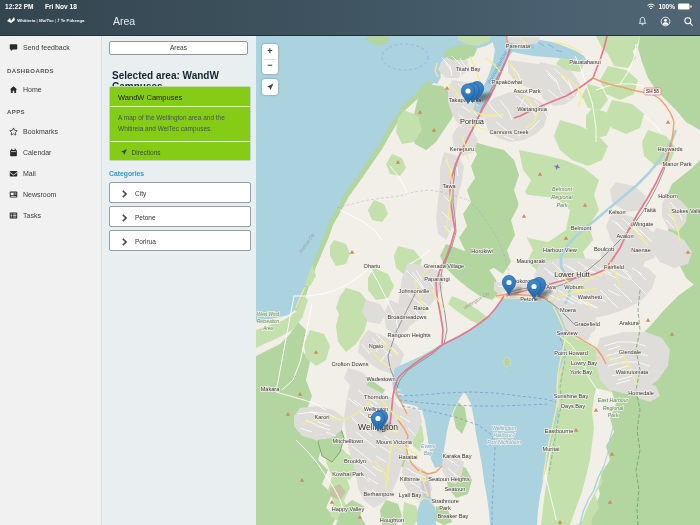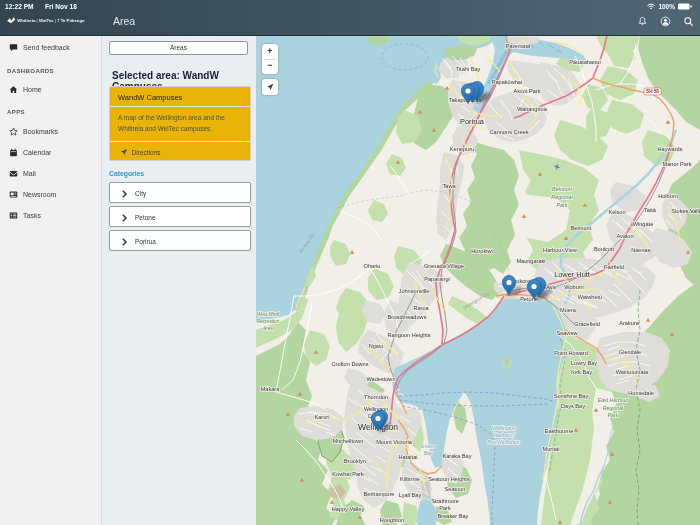--- a/index.html
+++ b/index.html
@@ -24,21 +24,21 @@
 .srow .ic{position:absolute;left:9px;top:0;width:9px;height:9px;}
 .srow .tx{position:absolute;left:23px;top:1px;}
 .shead{position:absolute;left:7px;color:#545454;font-size:6px;font-weight:bold;letter-spacing:.4px;}
 
 #panel{position:absolute;left:101px;top:36px;width:155px;height:489px;
  background:#e9eef1;border-left:1px solid #d7dcde;}
 #areasbtn{position:absolute;left:7px;top:5px;width:139px;height:14px;background:#fff;
  border:1px solid #8f989d;border-radius:2px;text-align:center;font-size:6.5px;color:#333;
  line-height:12px;}
 #selarea{position:absolute;left:10px;top:34px;font-size:10px;font-weight:bold;color:#15242e;}
-#card{position:absolute;left:7px;top:50px;width:142px;height:75px;background:#eab308;
+#card{position:absolute;left:7px;top:50px;width:142px;height:75px;background:#84cc16;
  border:1px solid #c9ced1;border-radius:2px;}
 #cardtitle{position:absolute;left:8px;top:6px;font-size:7.5px;color:#222;}
 .cdiv{position:absolute;left:0;width:142px;border-top:1px solid #e2e6e8;}
 #carddesc{position:absolute;left:8px;top:26px;font-size:6.5px;color:#47525a;line-height:10.5px;width:128px;}
 #dirrow{position:absolute;left:10px;top:61px;font-size:6.5px;color:#3c454c;}
 #cats{position:absolute;left:7px;top:134px;font-size:6.8px;font-weight:bold;color:#3596cc;}
 .catbox{position:absolute;left:7px;width:142px;height:21px;background:#fff;
  border:1px solid #979ea2;border-radius:2px;font-size:6.5px;color:#333;}
 .catbox .cb-tx{position:absolute;left:25px;top:7px;}
 .catbox .chev{position:absolute;left:12px;top:7px;}

